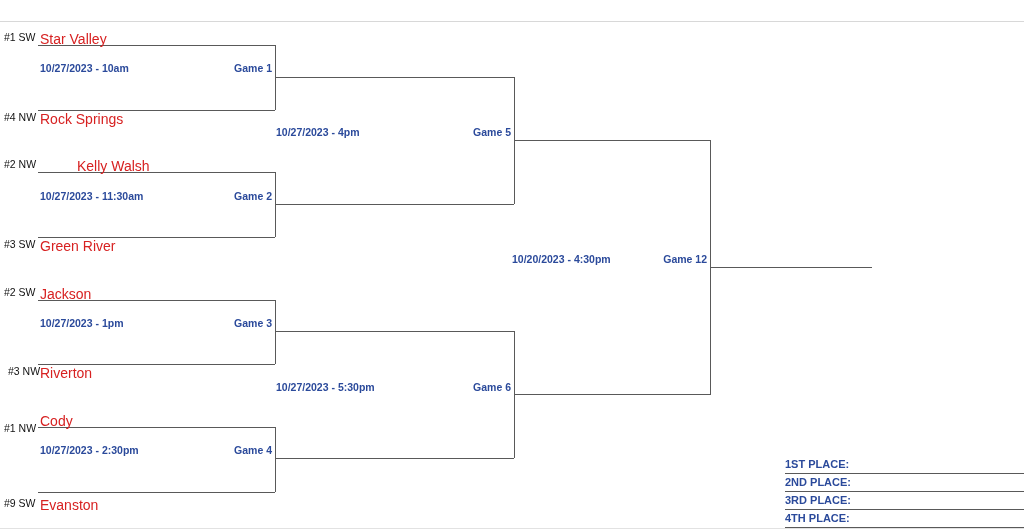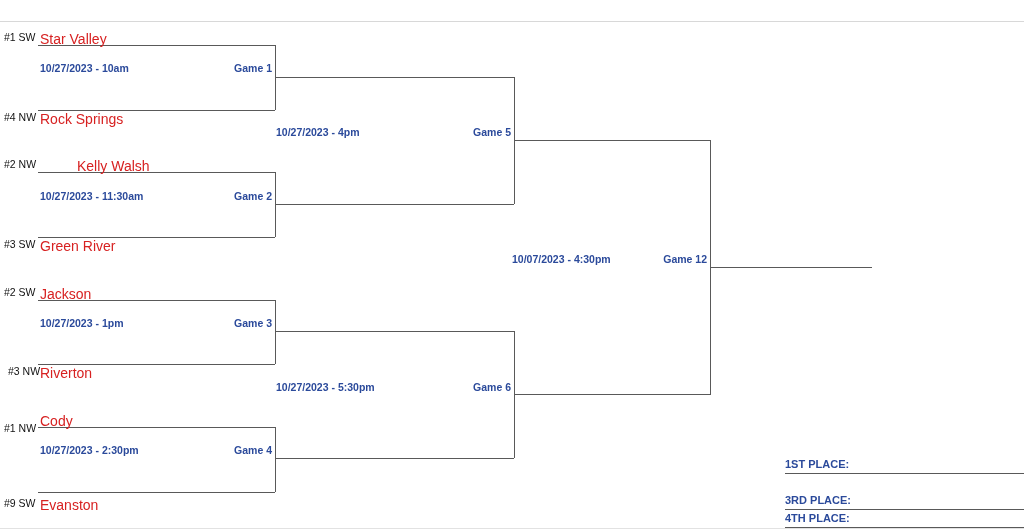--- a/index.html
+++ b/index.html
@@ -179,29 +179,33 @@
   <div class="hline" style="left:275px; top:458px; width:239px;"></div>
   <div class="vline" style="left:514px; top:331px; height:127px;"></div>
 
   <div class="datetime" style="left:276px; top:381px;">10/27/2023 - 5:30pm</div>
   <div class="gamelabel" style="left:414px; top:381px; width:97px;">Game 6</div>
 
   <div class="hline" style="left:514px; top:140px; width:197px;"></div>
   <div class="hline" style="left:514px; top:394px; width:197px;"></div>
   <div class="vline" style="left:710px; top:140px; height:254px;"></div>
 
-  <div class="datetime" style="left:512px; top:253px;">10/07/2023 - 4:30pm</div>
+  <div class="datetime" style="left:512px; top:253px;">10/20/2023 - 4:30pm</div>
   <div class="gamelabel" style="left:610px; top:253px; width:97px;">Game 12</div>
 
   <div class="hline" style="left:710px; top:267px; width:162px;"></div>
 
   <div class="place-row" style="top:458px;">
     <span class="place-label">1ST PLACE:</span>
     <span class="place-rule"></span>
   </div>
+  <div class="place-row" style="top:476px;">
+    <span class="place-label">2ND PLACE:</span>
+    <span class="place-rule"></span>
+  </div>
   <div class="place-row" style="top:494px;">
     <span class="place-label">3RD PLACE:</span>
     <span class="place-rule"></span>
   </div>
   <div class="place-row" style="top:512px;">
     <span class="place-label">4TH PLACE:</span>
     <span class="place-rule"></span>
   </div>
 
   <div class="page-bottom-rule"></div>

